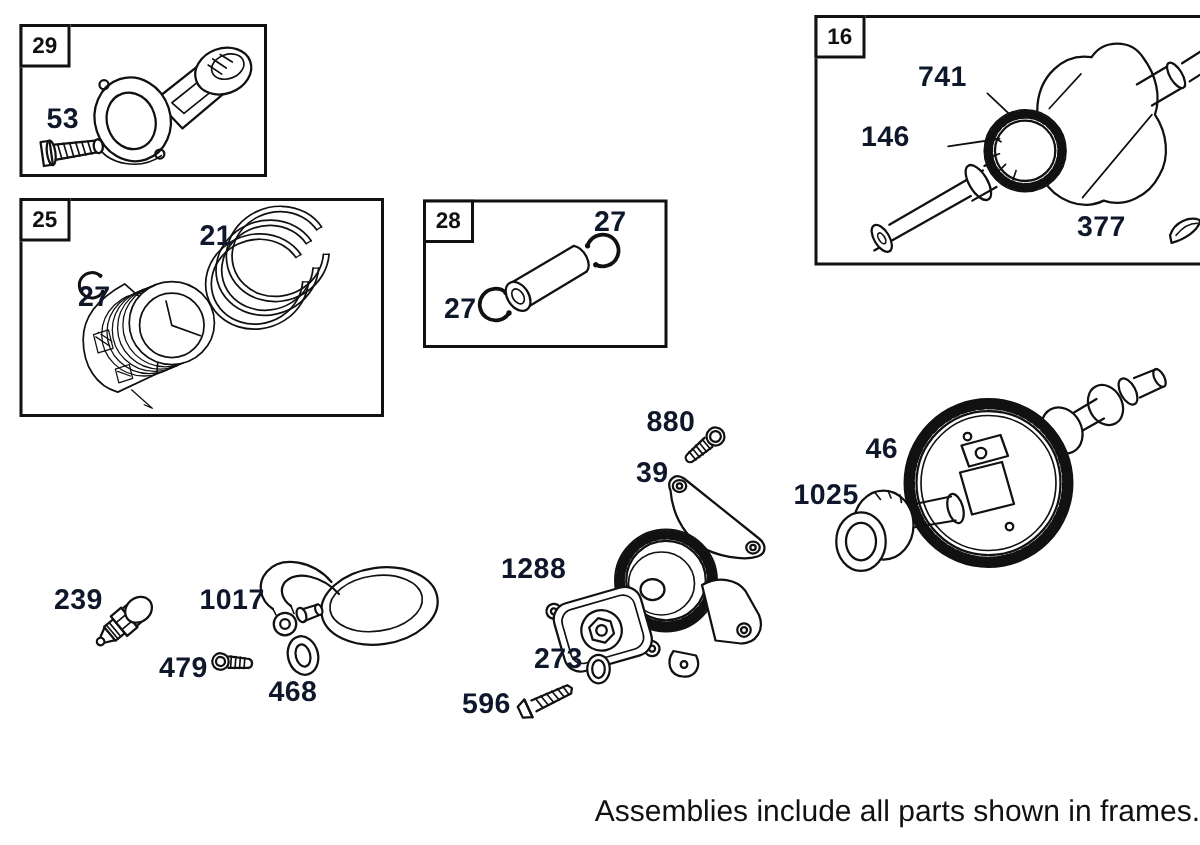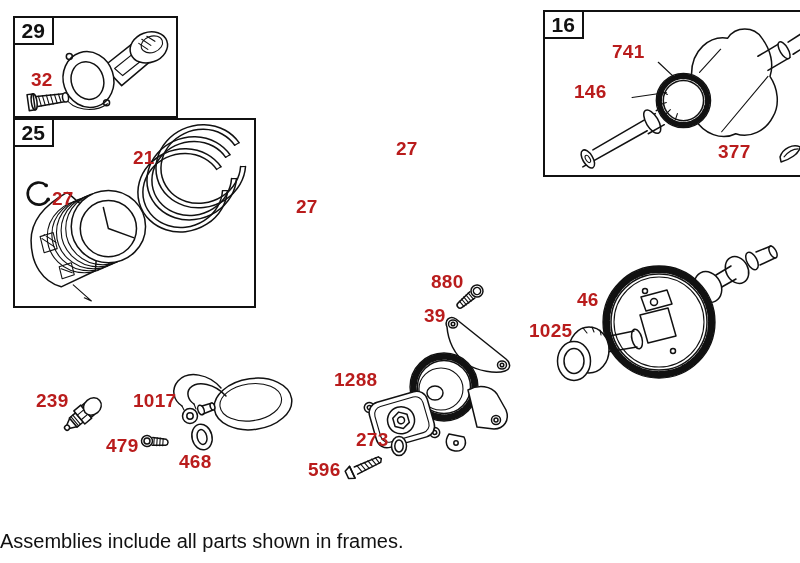--- a/index.html
+++ b/index.html
@@ -1,24 +1,24 @@
 <!DOCTYPE html>
 <html><head>
 <meta charset="utf-8">
 <style>
   html,body{margin:0;padding:0;background:#fff}
   .page{position:relative;width:800px;height:563px;background:#fff;
         font-family:"Liberation Sans",sans-serif;color:#111;overflow:hidden}
   .frame{position:absolute;border:2.5px solid #111;background:#fff;box-sizing:border-box}
   .frame svg{position:absolute;left:0;top:0;width:100%;height:100%}
   .tab{position:absolute;left:-2.5px;top:-2.5px;border:2.5px solid #111;background:#fff;
-       padding:0 7px;font-weight:bold;font-size:21px;line-height:25px;color:#111;z-index:3}
-  .callout{position:absolute;font-weight:bold;font-size:19px;line-height:1;color:#b91c1c;
+       padding:0 7px;font-weight:bold;font-size:15px;line-height:25px;color:#111;z-index:3}
+  .callout{position:absolute;font-weight:bold;font-size:19px;line-height:1;color:#0f172a;
            white-space:nowrap;z-index:4;letter-spacing:.3px}
-  .caption{position:absolute;left:0;top:530px;width:100%;text-align:left;
+  .caption{position:absolute;left:0;top:530px;width:100%;text-align:right;
            font-size:20px;color:#111}
   .art{position:absolute;left:0;top:0;z-index:1}
   svg path,svg circle,svg ellipse,svg rect,svg line{
       stroke:#111;stroke-width:1.5;fill:none;stroke-linecap:round;stroke-linejoin:round}
   svg .wf{fill:#fff}
   svg .thin{stroke-width:1.1}
 </style>
 </head>
 <body>
 
@@ -193,21 +193,21 @@
       </g>
       <g>
         <path class="wf" d="M208,144 C211,135 221,131 228,134 C227,141 217,147 209,149 Z"></path>
         <path class="thin" d="M212,144 C216,139 221,136 226,136"></path>
       </g>
       <path d="M87,50 L103,65" style="stroke-width:1.2"></path>
       <path d="M61,85 L95,80" style="stroke-width:1.2"></path>
     </svg>
   </div>
 
-  <div class="frame" style="left:13px;top:118px;width:243px;height:190px">
+  <div class="frame" style="left:13px;top:132px;width:243px;height:146px">
     <div class="tab">25</div>
     <svg viewBox="0 0 238 185">
       <g>
         <g transform="rotate(-18 185 46)">
           <path d="M228.5,35.4 A45,41 0 1 0 227.3,60"></path>
           <path d="M223.6,36.5 A40,36.5 0 1 0 222.6,58.5"></path>
           <path class="thin" d="M228.5,35.4 L223.6,36.5 M227.3,60 L222.6,58.5"></path>
         </g>
         <g transform="rotate(-18 176 58)">
           <path d="M219.5,47.4 A45,41 0 1 0 218.3,72"></path>
@@ -235,22 +235,42 @@
         <path class="thin" d="M58,164 L76,180 M76,180 L69,177"></path>
       </g>
       <g>
         <path d="M31,65 A11,11 0 1 0 33,79" style="stroke-width:2.6"></path>
         <circle cx="31" cy="65" r="1.1"></circle>
           <circle cx="33" cy="79" r="1.1"></circle>
       </g>
     </svg>
   </div>
 
-
-  <span class="callout" style="left:31px;top:70px">32</span>
+  <div class="frame" style="left:282px;top:133px;width:163px;height:99px">
+    <div class="tab">28</div>
+    <svg viewBox="0 0 158 94">
+      <g>
+        <path d="M53,59.5 A10.5,10.5 0 1 0 55,73" style="stroke-width:2.5"></path>
+        <circle cx="53" cy="59.5" r="1"></circle>
+          <circle cx="55" cy="73" r="1"></circle>
+      </g>
+      <g>
+        <path class="wf" d="M56.5,53 L98,28.5 A7,10.5 -33 0 1 106.5,45.5 L65,70.5 Z"></path>
+        <ellipse class="wf" cx="61" cy="62" rx="7" ry="10.5" transform="rotate(-33 61 62)"></ellipse>
+        <ellipse cx="61" cy="62" rx="3.5" ry="5.5" transform="rotate(-33 61 62)" class="thin"></ellipse>
+      </g>
+      <g transform="rotate(165 117 31)">
+        <path d="M124,22.5 A10.5,10.5 0 1 0 126,36" style="stroke-width:2.5"></path>
+        <circle cx="124" cy="22.5" r="1"></circle>
+          <circle cx="126" cy="36" r="1"></circle>
+      </g>
+    </svg>
+  </div>
+
+  <span class="callout" style="left:31px;top:70px">53</span>
   <span class="callout" style="left:612px;top:42px">741</span>
   <span class="callout" style="left:574px;top:82px">146</span>
   <span class="callout" style="left:718px;top:142px">377</span>
   <span class="callout" style="left:133px;top:148px">21</span>
   <span class="callout" style="left:52px;top:189px">27</span>
   <span class="callout" style="left:296px;top:197px">27</span>
   <span class="callout" style="left:396px;top:139px">27</span>
   <span class="callout" style="left:431px;top:272px">880</span>
   <span class="callout" style="left:424px;top:306px">39</span>
   <span class="callout" style="left:577px;top:290px">46</span>

